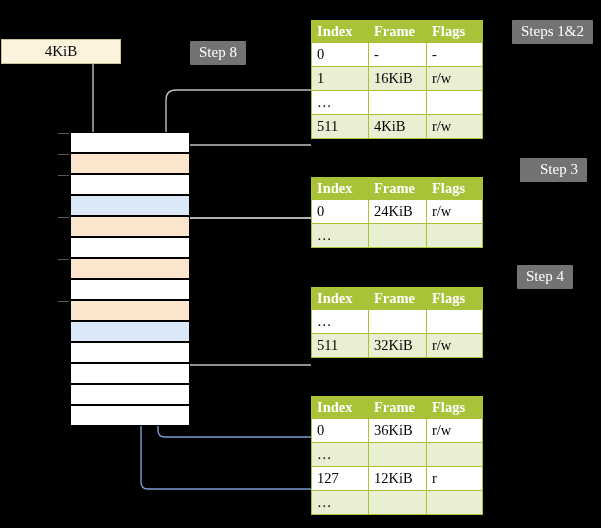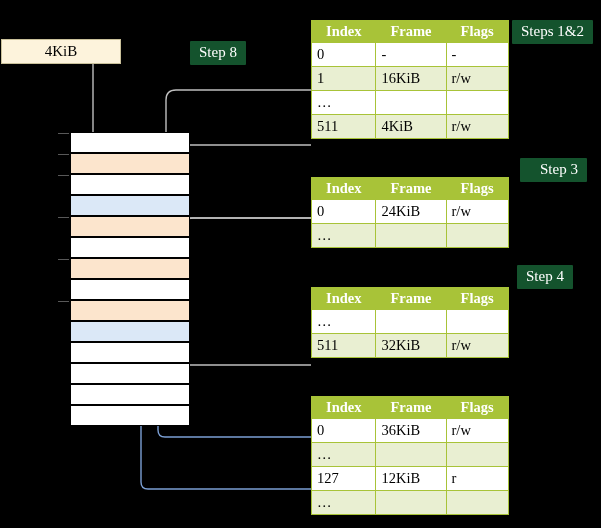--- a/index.html
+++ b/index.html
@@ -9,21 +9,21 @@
     color:#000;
   }
   .canvas{position:absolute;inset:0;}
 
   
   svg.wires{position:absolute;left:0;top:0;width:601px;height:528px;pointer-events:none;}
 
   
   .badge{
     position:absolute;
-    background:#14532d;
+    background:#737373;
     color:#ffffff;
     font-family:"Liberation Serif", serif;
     font-size:15px;
     line-height:1;
     padding:4px 9px 5px 9px;
     white-space:nowrap;
     border-radius:1px;
     text-align:center;
   }
 
@@ -63,21 +63,21 @@
     border-collapse:collapse;
     font-size:14px;
     background:#ffffff;
     table-layout:fixed;
   }
   .ptable th{
     background:#a8c338;
     color:#ffffff;
     font-weight:bold;
     text-align:left;
-    padding:2px 14px;
+    padding:2px 5px;
     border:1px solid #a8c338;
     font-size:14.5px;
     height:20px;
     box-sizing:border-box;
   }
   .ptable td{
     border:1px solid #a8c338;
     padding:2px 5px;
     height:24px;
     box-sizing:border-box;

